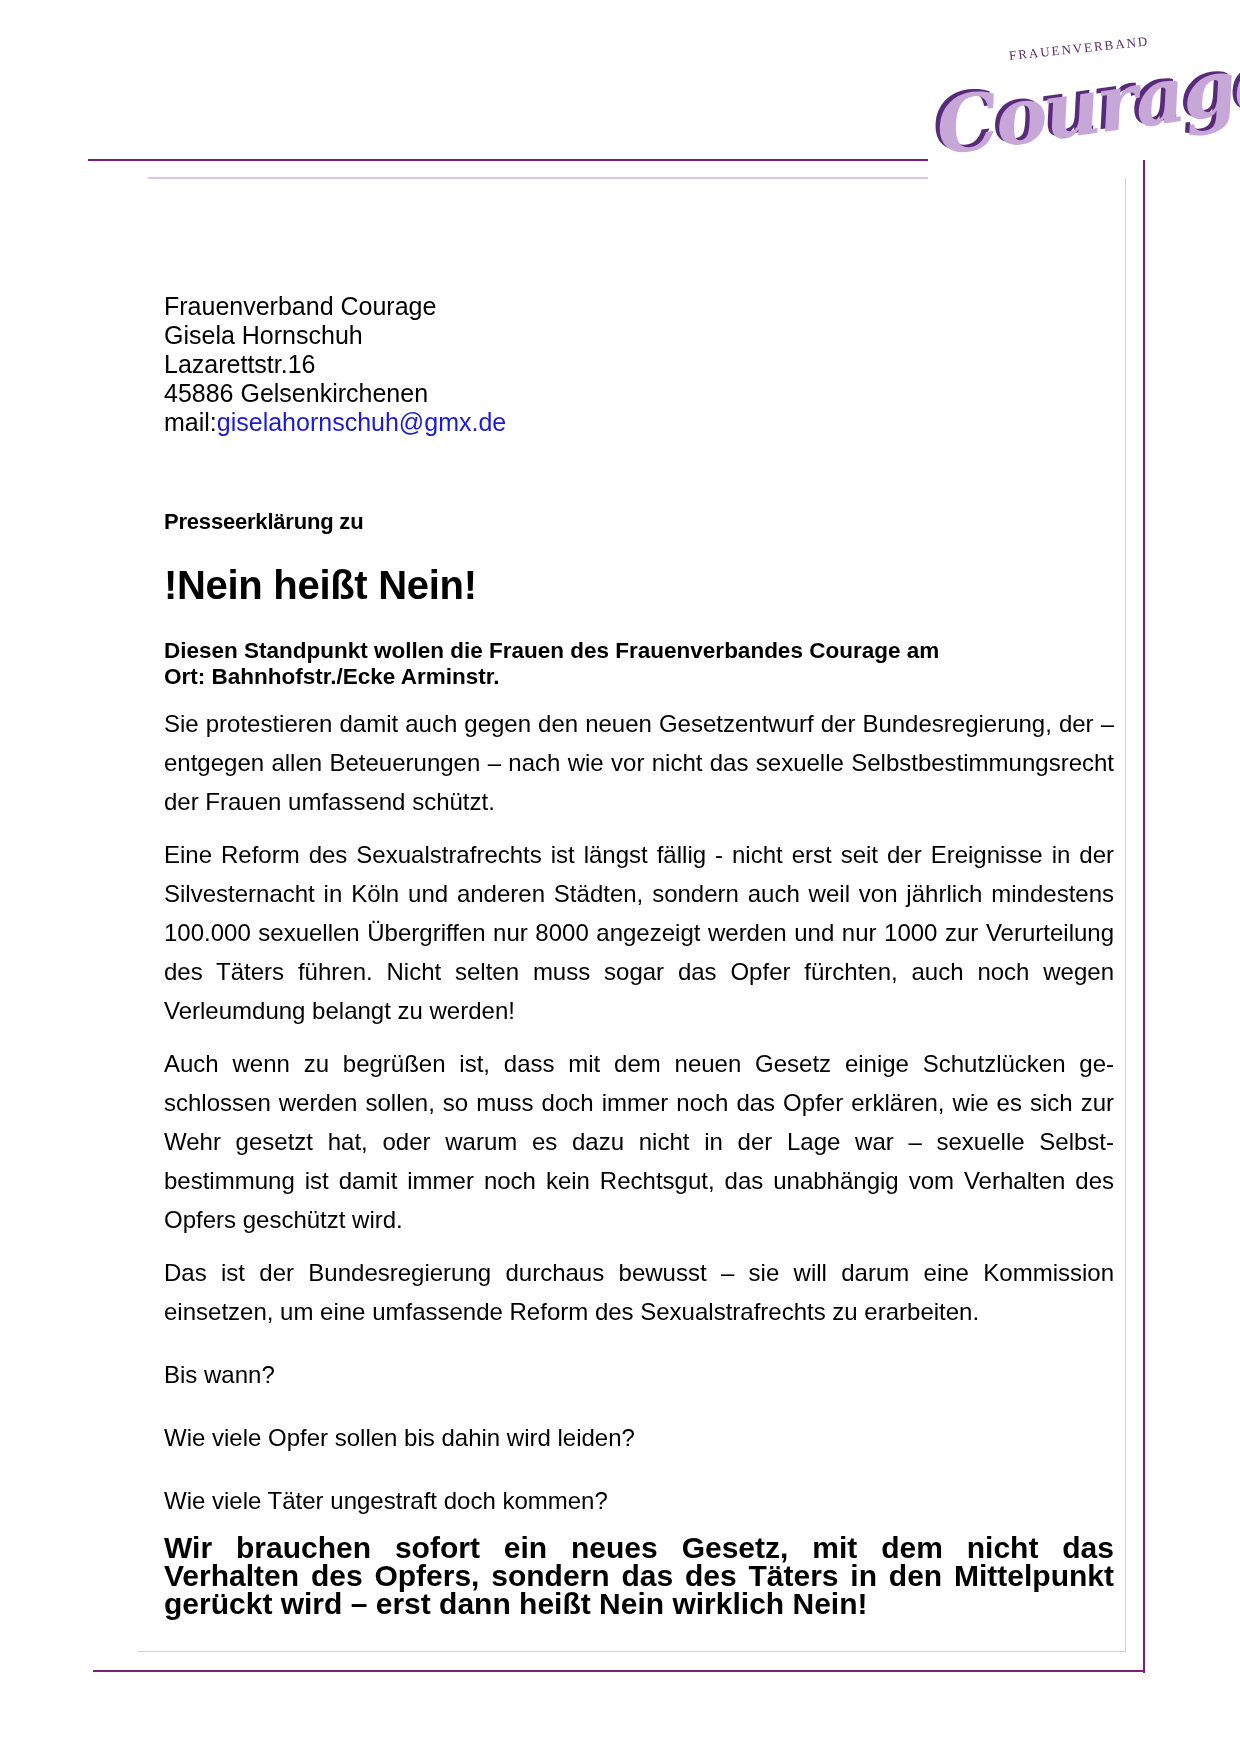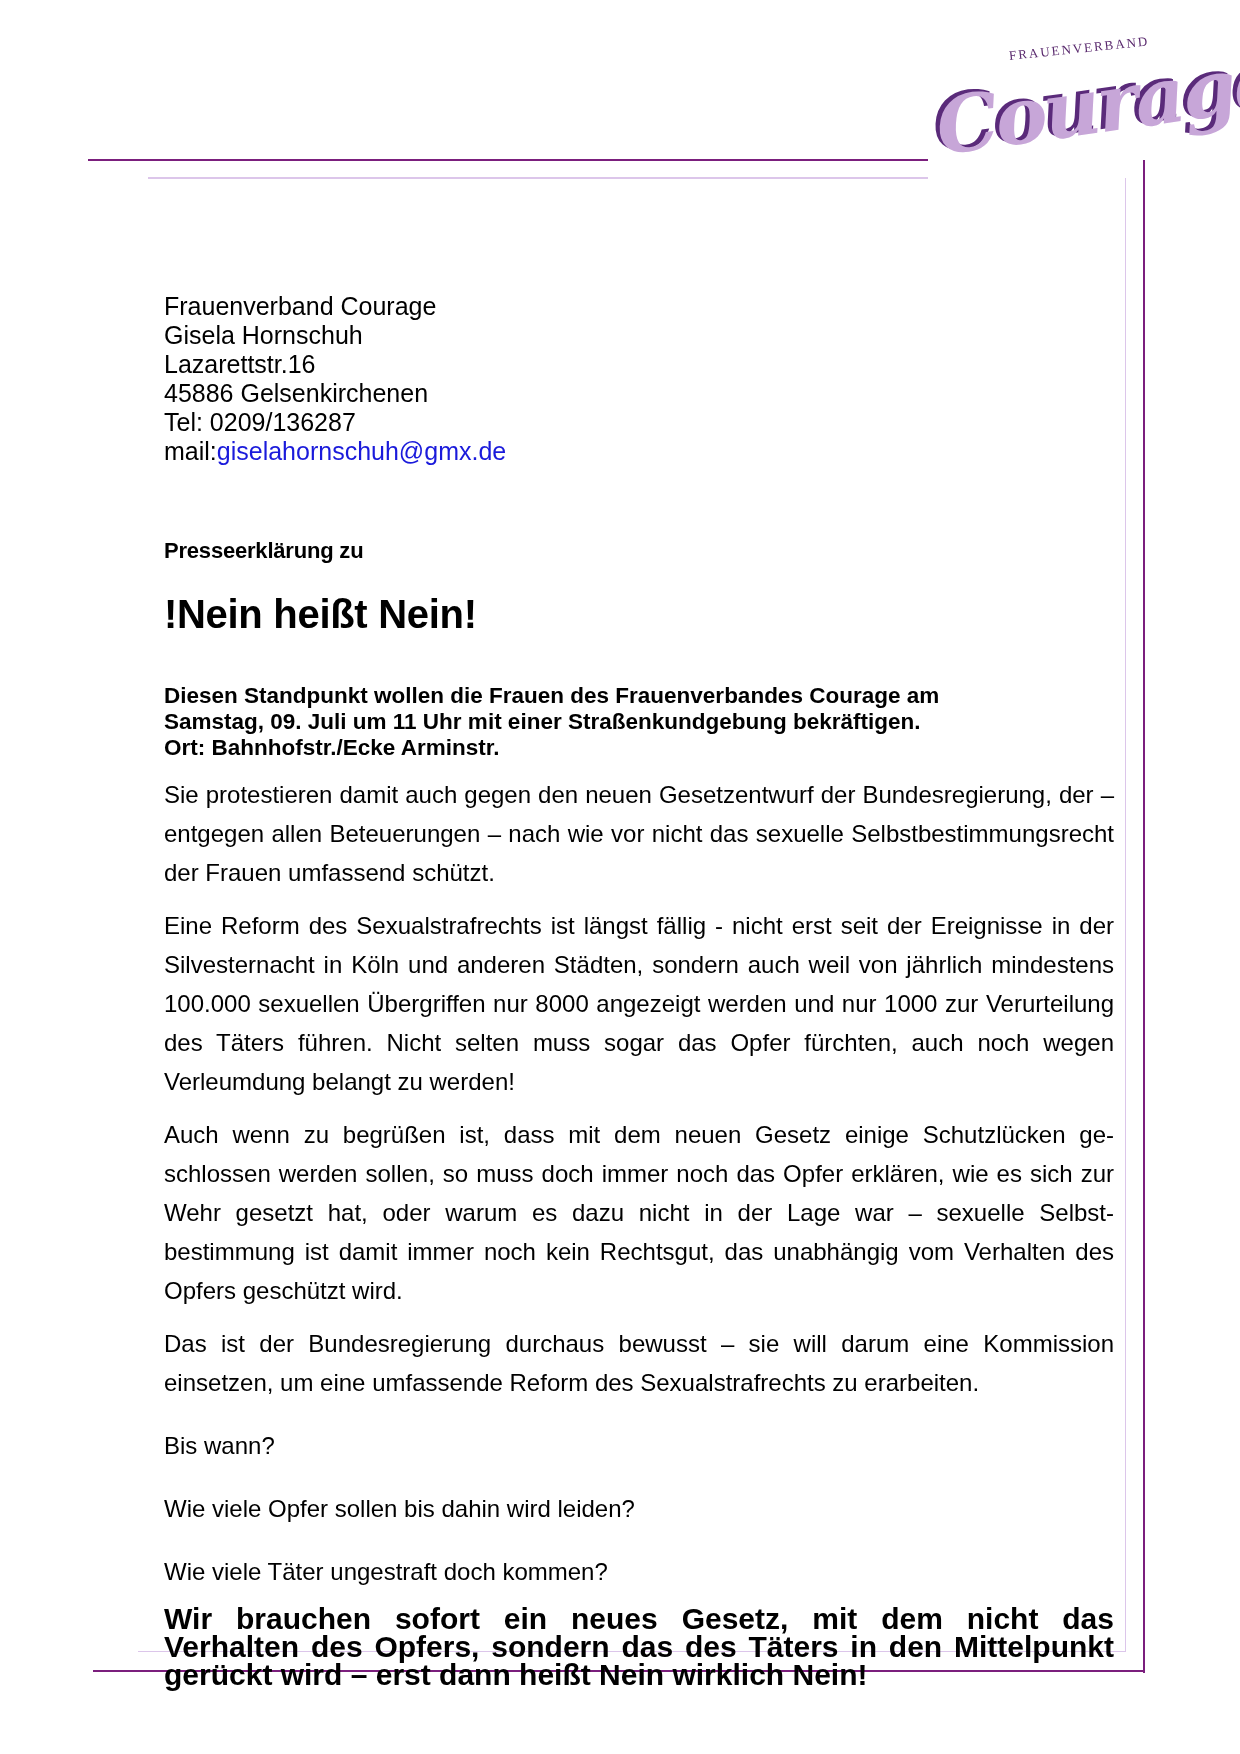--- a/index.html
+++ b/index.html
@@ -13,21 +13,21 @@
                 font-size:13px; letter-spacing:2px; color:#5a2a6e; transform:rotate(-6deg);
                 transform-origin:left bottom; }
   .logo-big { position:absolute; left:0px; top:20px; font-family:"DejaVu Serif", serif;
               font-style:italic; font-weight:bold; font-size:78px; color:#c7a6d8;
               text-shadow:-4px -3px 0 #5a2a7a; transform:rotate(-8deg); letter-spacing:-3px; }
   .content { position:absolute; left:164px; top:292px; width:950px; }
   .addr div { font-size:25px; line-height:29px; }
   .addr .mail-link { color:#1a1adb; text-decoration:none;margin-top:16px; }
   .h-press { font-weight:bold; font-size:22px; margin-top:72px; letter-spacing:-0.2px; }
   .h-title { font-weight:bold; font-size:40px; margin-top:28px; letter-spacing:-0.3px; }
-  .lead { font-weight:bold; font-size:22.5px; line-height:26px; margin-top:46px; }
+  .lead { font-weight:bold; font-size:22.5px; line-height:26px; margin-top:30px; }
   p.body { font-size:24px; line-height:39px; margin:14px 0 0 0; text-align:justify; }
   p.body.short { margin-top:24px; }
   .closing { font-weight:bold; font-size:30px; line-height:28px; margin-top:14px; text-align:justify; }
 </style>
 </head>
 <body>
 
 <div class="line dark" style="left:88px;top:159px;width:840px;height:2px;"></div>
 <div class="line light" style="left:148px;top:177px;width:780px;height:2px;"></div>
 <div class="line dark" style="left:1143px;top:160px;width:2px;height:1513px;"></div>
@@ -39,30 +39,28 @@
   <div class="logo-big">Courage</div>
 </div>
 <div class="logo-small">FRAUENVERBAND</div>
 
 <div class="content">
   <div class="addr">
     <div>Frauenverband Courage</div>
     <div>Gisela Hornschuh</div>
     <div>Lazarettstr.16</div>
     <div>45886 Gelsenkirchenen</div>
-    <div>Tel: 0209/136287</div>
     <div><span>mail:</span><a class="mail-link">giselahornschuh@gmx.de</a></div>
   </div>
 
   <div class="h-press">Presseerklärung zu</div>
   <div class="h-title">!Nein heißt Nein!</div>
 
   <div class="lead">
     <div>Diesen Standpunkt wollen die Frauen des Frauenverbandes Courage am</div>
-    <div>Samstag, 09. Juli um 11  Uhr mit einer Straßenkundgebung bekräftigen.</div>
     <div>Ort: Bahnhofstr./Ecke Arminstr.</div>
   </div>
 
   <p class="body">Sie protestieren damit auch gegen den neuen Gesetzentwurf der Bundesregierung, der – entgegen allen Beteuerungen – nach wie vor nicht das sexuelle Selbstbestim­mungsrecht der Frauen umfassend schützt.</p>
   <p class="body">Eine Reform des Sexualstrafrechts ist längst fällig - nicht erst seit der Ereignisse in der Silvesternacht in Köln und anderen Städten, sondern auch weil von jährlich min­destens 100.000 sexuellen Übergriffen nur 8000 angezeigt werden und nur 1000 zur Verurteilung des Täters führen. Nicht selten muss sogar das Opfer fürchten, auch noch wegen Verleumdung belangt zu werden!</p>
   <p class="body" style="font-family:'Liberation Sans Narrow','Liberation Sans',sans-serif;">Auch wenn zu begrüßen ist, dass mit dem neuen Gesetz einige Schutzlücken ge­schlossen werden sollen, so muss doch immer noch das Opfer erklären, wie es sich zur Wehr gesetzt hat, oder warum es dazu nicht in der Lage war – sexuelle Selbst­bestimmung ist damit immer noch kein Rechtsgut, das unabhängig vom Verhalten des Opfers geschützt wird.</p>
   <p class="body">Das ist der Bundesregierung durchaus bewusst – sie will darum eine Kommission einsetzen, um eine umfassende Reform des Sexualstrafrechts zu erarbeiten.</p>
   <p class="body short">Bis wann?</p>
   <p class="body short">Wie viele Opfer sollen bis dahin wird leiden?</p>
   <p class="body short">Wie viele Täter ungestraft doch kommen?</p>

